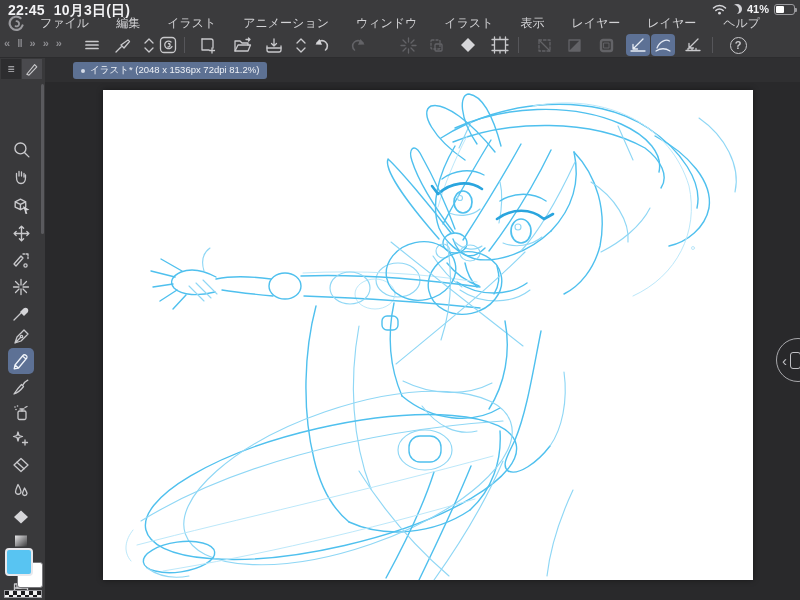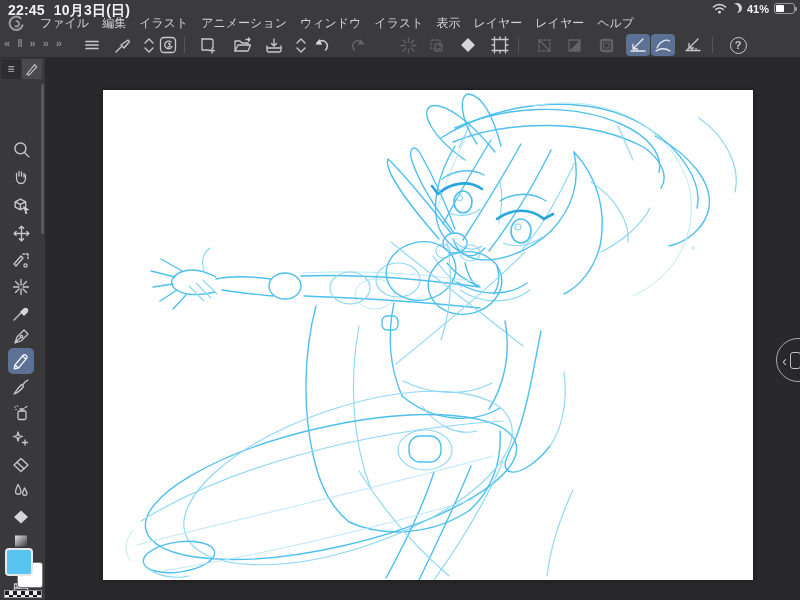--- a/index.html
+++ b/index.html
@@ -4,27 +4,27 @@
 <style>
   * { margin:0; padding:0; box-sizing:border-box; }
   html,body { width:800px; height:600px; overflow:hidden; background:#29292b;
     font-family:"Liberation Sans","DejaVu Sans",sans-serif; }
   #app { position:absolute; inset:0; width:800px; height:600px; }
 
   
   #topchrome { position:absolute; left:0; top:0; width:800px; height:32px; background:#3b3b3d; }
   #status-left { position:absolute; left:8px; top:2px; color:#f2f2f4; font-size:14px; font-weight:bold; letter-spacing:.2px; }
   #status-left span { margin-right:9px; }
-  #status-right { position:absolute; right:5px; top:3px; display:flex; align-items:flex-start; gap:5px; color:#f2f2f4; font-size:11px; font-weight:bold; }
+  #status-right { position:absolute; right:5px; top:3px; display:flex; align-items:center; gap:5px; color:#f2f2f4; font-size:11px; font-weight:bold; }
   .crescent { width:10px; height:10px; border-radius:50%; box-shadow:inset -3px 1px 0 0 #d2d2d6; }
   .battery { position:relative; width:21px; height:11px; border:1px solid #9a9a9e; border-radius:3px; }
   .battery i { position:absolute; left:1px; top:1px; bottom:1px; width:40%; background:#fff; border-radius:1px; }
   .battery:after { content:""; position:absolute; right:-3px; top:3px; width:2px; height:4px; background:#9a9a9e; border-radius:0 1px 1px 0; }
   #applogo { position:absolute; left:8px; top:15px; }
-  #menubar { position:absolute; left:40px; top:16px; height:15px; display:flex; gap:13px; align-items:center;justify-content:center; }
+  #menubar { position:absolute; left:40px; top:16px; height:15px; display:flex; gap:27px; align-items:center;justify-content:center; }
   #menubar span { color:#d2d2d5; font-size:12px; white-space:nowrap; cursor:default; }
 
   
   #commandbar { position:absolute; left:0; top:32px; width:800px; height:26px; background:#3b3b3d; border-bottom:1px solid #2c2c2e; }
   .dockarrows { position:absolute; left:4px; top:5px; display:flex; gap:7px; color:#8d8d91; font-size:11px; font-weight:bold; }
   .cbtn { position:absolute; top:2px; width:24px; height:22px; display:flex; align-items:center; justify-content:center; border-radius:4px; }
   .cbtn svg { display:block; }
   .cbtn.hl { background:#5d7195; }
   .csep { position:absolute; top:5px; width:1px; height:16px; background:#56565a; }
   .ic { stroke:#c9c9cc; fill:none; stroke-width:1.3; stroke-linecap:round; stroke-linejoin:round; }
@@ -355,20 +355,26 @@
           <rect x="5" y="2" width="4" height="4" class="ic"></rect>
         </svg>
     </div>
 
     <div class="fg-swatch"></div>
     <div class="bg-swatch"></div>
     <div class="transp"></div>
   </div>
 
   <div id="workspace">
+    <div id="tabbar">
+      <div id="doc-tab">
+        <span class="tabdot"></span>
+        <span>イラスト* (2048 x 1536px 72dpi 81.2%)</span>
+      </div>
+    </div>
 
     <div id="canvas">
       <svg width="650" height="490" viewBox="0 0 650 490">
         <g>
 
           <path class="sk-m" d="M338 48 C400 8 492 2 545 38 C578 60 600 92 594 118"></path>
           <path class="sk-m" d="M352 38 C400 16 468 12 518 34 C545 46 560 64 556 82"></path>
           <path class="sk-m" d="M350 52 C405 30 488 28 542 58 C558 70 566 86 558 98"></path>
           <path class="sk-l" d="M368 32 L356 58"></path>
           <path class="sk-l" d="M515 36 L530 70"></path>

